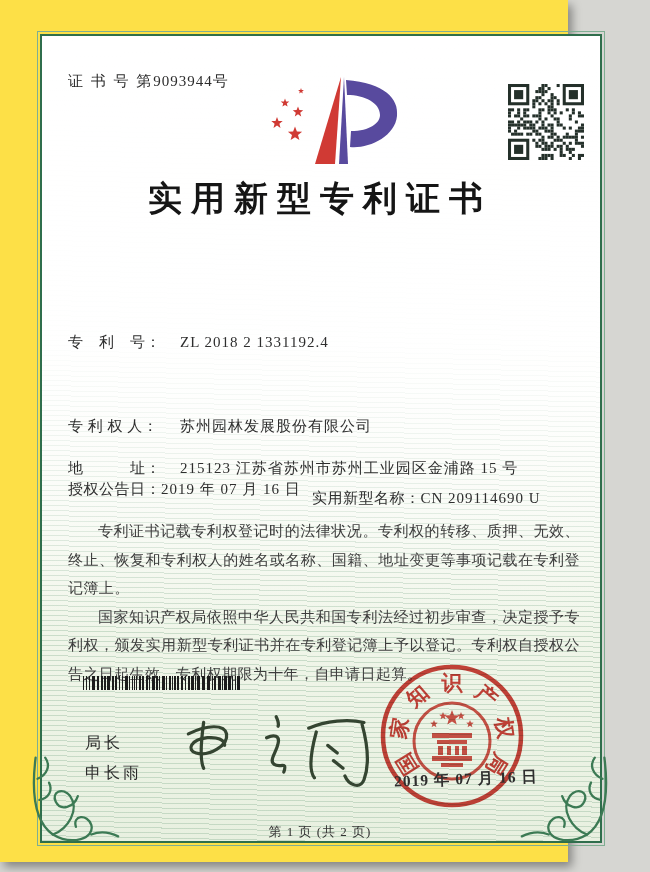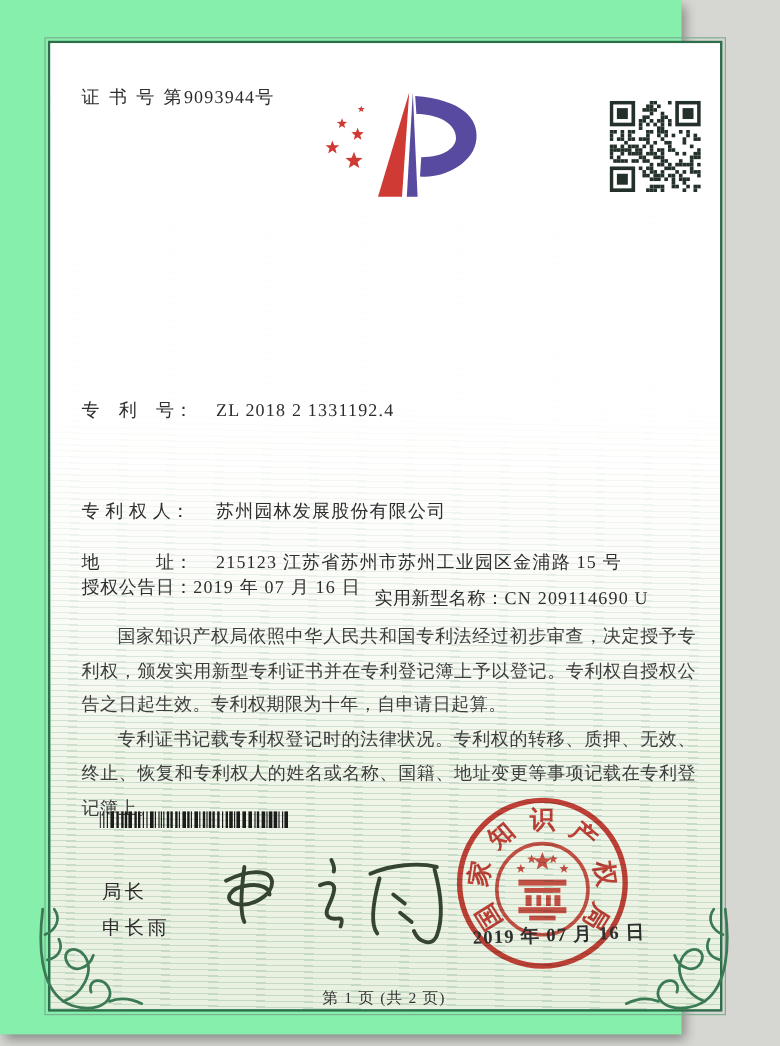--- a/index.html
+++ b/index.html
@@ -4,21 +4,21 @@
 <style>
   html,body{margin:0;padding:0;}
   body{
     width:650px;height:872px;position:relative;
     background:#d6d6d2;
     font-family:"Liberation Serif","DejaVu Serif",serif;
     overflow:hidden;
   }
   .paper{
     position:absolute;left:0;top:0;width:568px;height:862px;
-    background:#86efac;
+    background:#fde047;
     box-shadow:4px 5px 9px rgba(0,0,0,.38);
   }
   .frame-outer{
     position:absolute;left:37px;top:31px;width:566px;height:813px;
     border:1px solid #7fae92;
   }
   .frame-inner{
     position:absolute;left:2px;top:2px;right:2px;bottom:2px;
     border:2px solid #2f6e4c;
     background:linear-gradient(180deg,#fefefc 0%,#fcfdf9 42%,#f1f6ea 72%,#e8f0e0 100%);
@@ -280,41 +280,42 @@
       <rect x="3" y="3" width="15" height="15" fill="#ffffff"></rect>
       <rect x="6" y="6" width="9" height="9" fill="#24302a"></rect>
       <rect x="54" y="0" width="21" height="21" fill="#24302a"></rect>
       <rect x="57" y="3" width="15" height="15" fill="#ffffff"></rect>
       <rect x="60" y="6" width="9" height="9" fill="#24302a"></rect>
       <rect x="0" y="54" width="21" height="21" fill="#24302a"></rect>
       <rect x="3" y="57" width="15" height="15" fill="#ffffff"></rect>
       <rect x="6" y="60" width="9" height="9" fill="#24302a"></rect>
     </svg>
 
+  <div class="abs title">实用新型专利证书</div>
 
   <div class="abs field-row" style="top:333px">
     <span class="field-label">专　利　号：</span><span class="field-value">ZL 2018 2 1331192.4</span>
   </div>
   <div class="abs field-row" style="top:417px">
     <span class="field-label">专 利 权 人：</span><span class="field-value">苏州园林发展股份有限公司</span>
   </div>
   <div class="abs field-row" style="top:459px">
     <span class="field-label">地　　　址：</span><span class="field-value">215123 江苏省苏州市苏州工业园区金浦路 15 号</span>
   </div>
 
   <div class="abs field-row" style="top:480px">
     <span class="grant-label">授权公告日：</span><span class="grant-value">2019 年 07 月 16 日</span>
   </div>
   <div class="abs field-row" style="left:312px;top:489px">
     <span class="grant-label">实用新型名称：</span><span class="grant-value">CN 209114690 U</span>
   </div>
 
   <div class="abs body-text">
+    <p>专利证书记载专利权登记时的法律状况。专利权的转移、质押、无效、终止、恢复和专利权人的姓名或名称、国籍、地址变更等事项记载在专利登记簿上。</p>
     <p>国家知识产权局依照中华人民共和国专利法经过初步审查，决定授予专利权，颁发实用新型专利证书并在专利登记簿上予以登记。专利权自授权公告之日起生效。专利权期限为十年，自申请日起算。</p>
-    <p>专利证书记载专利权登记时的法律状况。专利权的转移、质押、无效、终止、恢复和专利权人的姓名或名称、国籍、地址变更等事项记载在专利登记簿上。</p>
   </div>
 
   <svg id="barcode" class="abs" style="left:83px;top:676px" width="162" height="14" viewBox="0 0 162 14">
       <rect x="0" y="0" width="1" height="14" fill="#1c1c1c"></rect>
       <rect x="3" y="0" width="1" height="14" fill="#1c1c1c"></rect>
       <rect x="6" y="0" width="1" height="14" fill="#1c1c1c"></rect>
       <rect x="9" y="0" width="3" height="14" fill="#1c1c1c"></rect>
       <rect x="14" y="0" width="2" height="14" fill="#1c1c1c"></rect>
       <rect x="18" y="0" width="2" height="14" fill="#1c1c1c"></rect>
       <rect x="21" y="0" width="2" height="14" fill="#1c1c1c"></rect>

